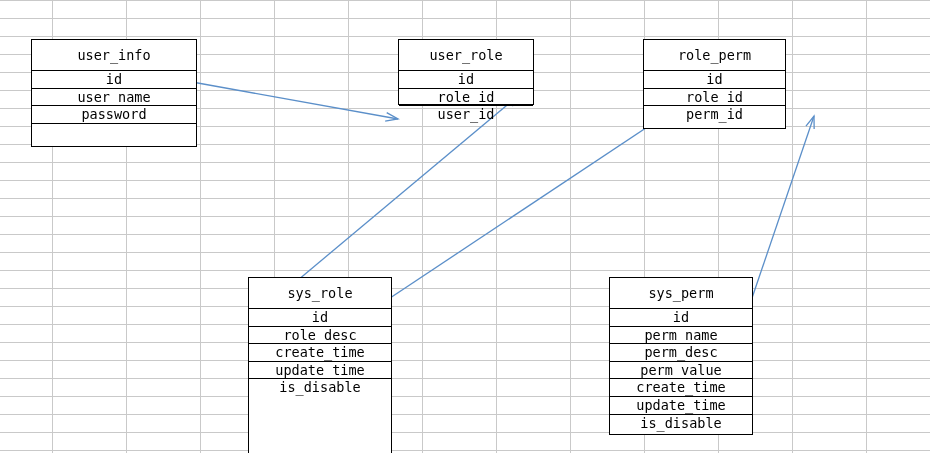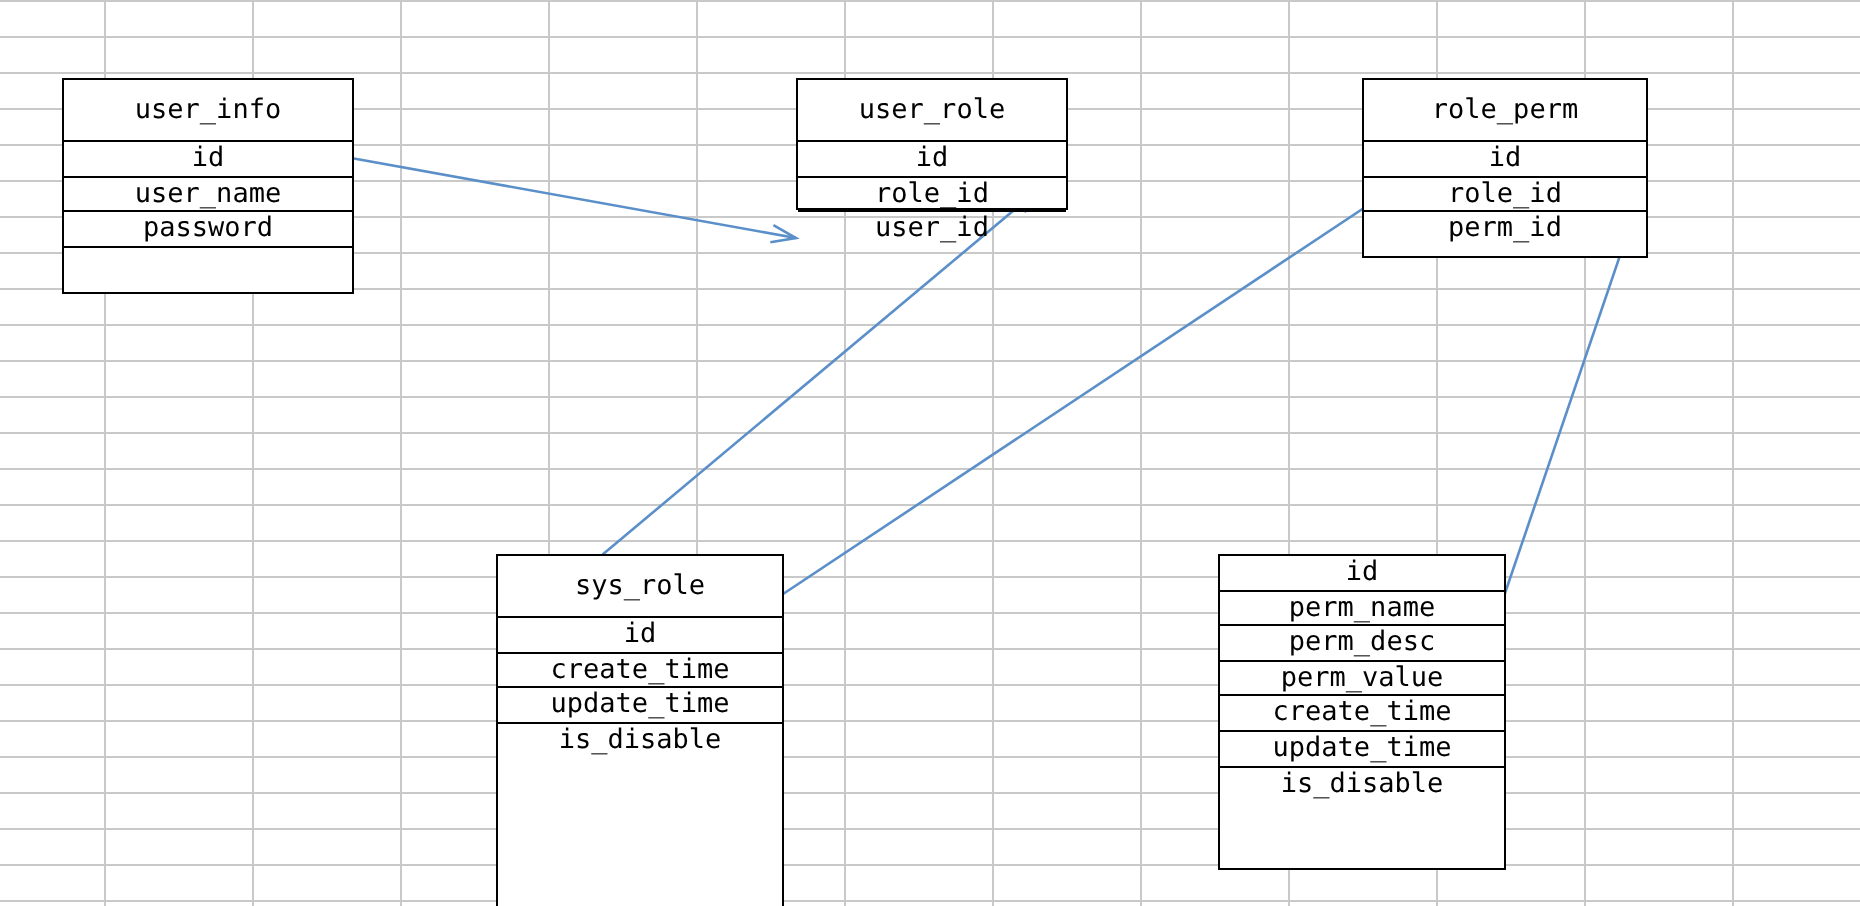--- a/index.html
+++ b/index.html
@@ -78,46 +78,48 @@
         <line x1="366" y1="314" x2="694" y2="96" stroke="#5b8fc9" stroke-width="1.3"></line>
         <path d="M 681.3932575356032 99.17333333206196 L 694 96 L 686.192710849452 106.39452914372444" fill="none" stroke="#5b8fc9" stroke-width="1.3" stroke-linejoin="miter" stroke-linecap="butt"></path>
       </g>
       <g>
         <line x1="751" y1="301" x2="814" y2="116" stroke="#5b8fc9" stroke-width="1.3"></line>
         <path d="M 805.9453024189335 126.20401131308472 L 814 116 L 814.1530980338467 128.99909846843357" fill="none" stroke="#5b8fc9" stroke-width="1.3" stroke-linejoin="miter" stroke-linecap="butt"></path>
       </g>
     </svg>
 
   <div id="tables-layer">
-      <div class="er-table" style="left: 31px; top: 39px; width: 146px; height: 108px;">
+      <div class="er-table" style="left: 31px; top: 39px; width: 166px; height: 108px;">
         <div class="er-title">user_info</div>
         <div class="er-field">id</div>
         <div class="er-field">user_name</div>
         <div class="er-field">password</div>
       </div>
       <div class="er-table" style="left: 398px; top: 39px; width: 136px; height: 66px;">
         <div class="er-title">user_role</div>
         <div class="er-field">id</div>
         <div class="er-field">role_id</div>
         <div class="er-field last">user_id</div>
       </div>
-      <div class="er-table" style="left: 681px; top: 39px; width: 143px; height: 90px;">
+      <div class="er-table" style="left: 643px; top: 39px; width: 143px; height: 90px;">
         <div class="er-title">role_perm</div>
         <div class="er-field">id</div>
         <div class="er-field">role_id</div>
         <div class="er-field last">perm_id</div>
       </div>
       <div class="er-table" style="left: 248px; top: 277px; width: 144px; height: 196px;">
         <div class="er-title">sys_role</div>
         <div class="er-field">id</div>
+        <div class="er-field">role_desc</div>
         <div class="er-field">create_time</div>
         <div class="er-field">update_time</div>
         <div class="er-field last">is_disable</div>
       </div>
       <div class="er-table" style="left: 609px; top: 277px; width: 144px; height: 158px;">
+        <div class="er-title">sys_perm</div>
         <div class="er-field">id</div>
         <div class="er-field">perm_name</div>
         <div class="er-field">perm_desc</div>
         <div class="er-field">perm_value</div>
         <div class="er-field">create_time</div>
         <div class="er-field">update_time</div>
         <div class="er-field last">is_disable</div>
       </div>
     </div>
 

